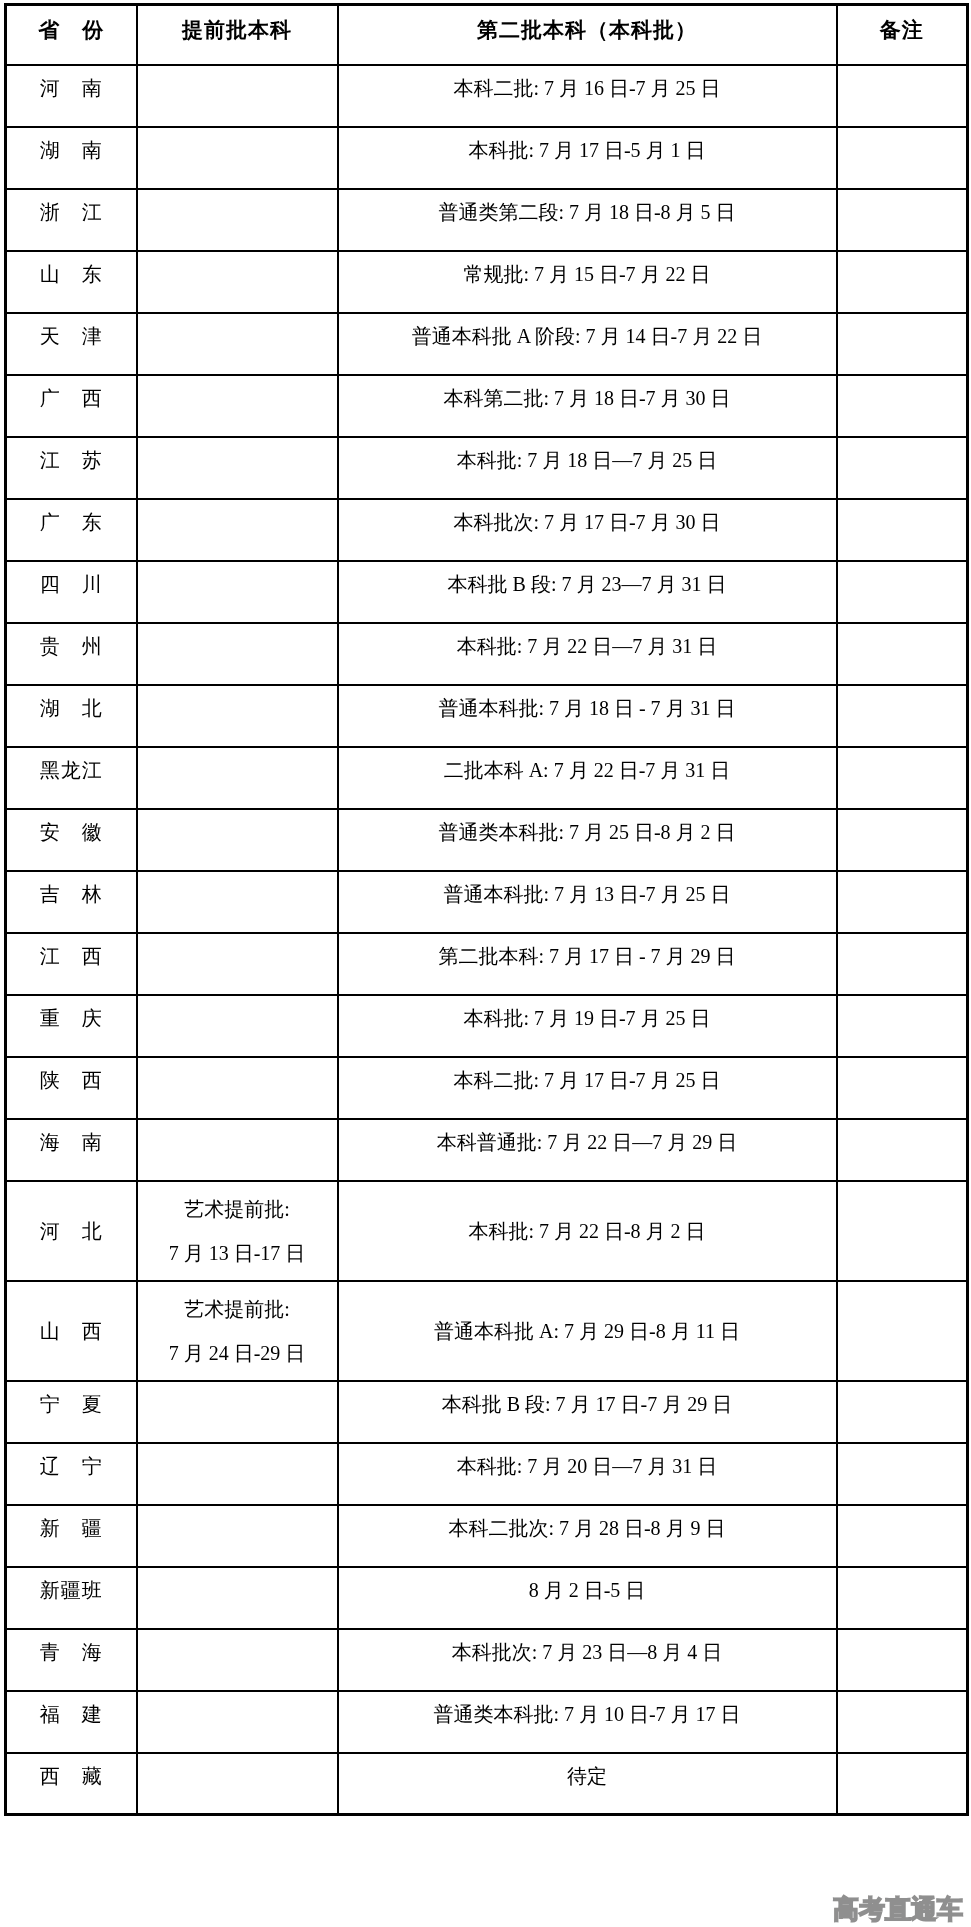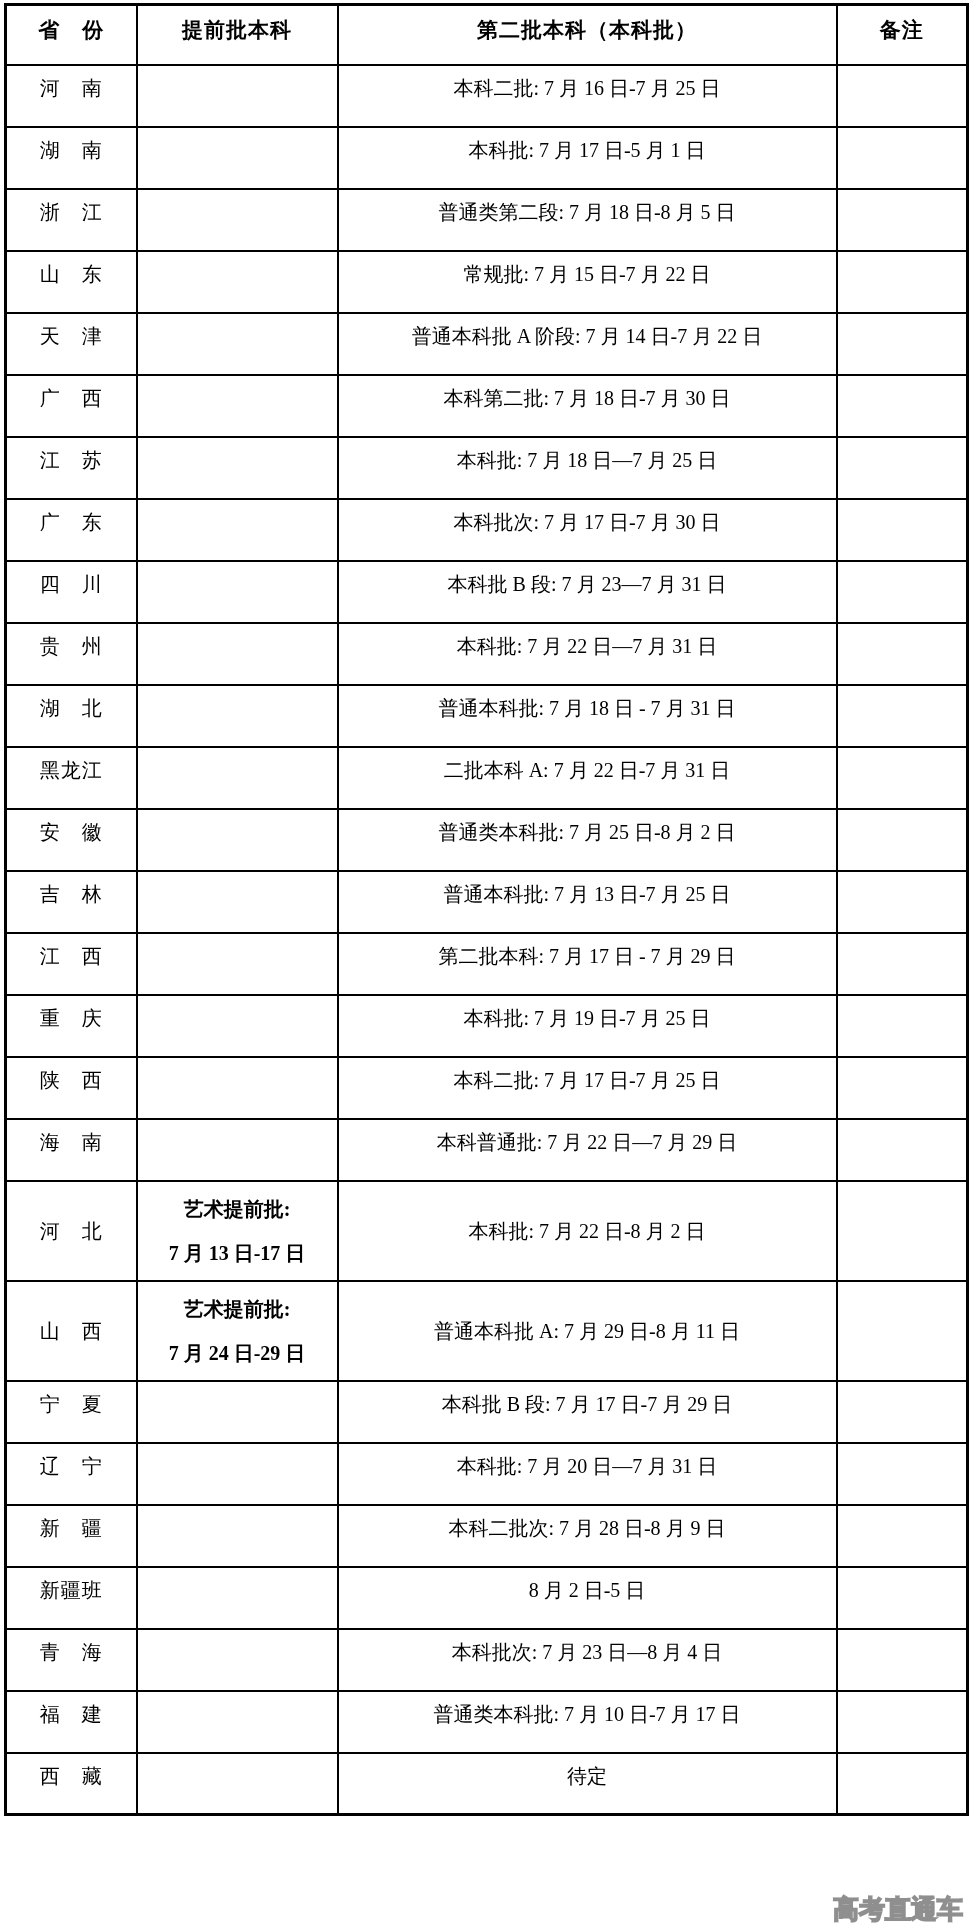--- a/index.html
+++ b/index.html
@@ -54,21 +54,20 @@
   tr.row-tall td.c-second,
   tr.row-tall td.c-remarks {
     vertical-align: middle;
     padding-top: 0;
   }
   tr.row-tall td.c-early {
     vertical-align: middle;
     padding-top: 0;
     white-space: pre-line;
     line-height: 44px;
-    font-weight: bold;
   }
   td.c-early { white-space: pre-line; }
   .watermark {
     position: absolute;
     left: 833px;
     top: 1892px;
     width: 138px;
     font-family: "Liberation Sans", "DejaVu Sans", sans-serif;
     font-size: 26px;
     font-weight: bold;

